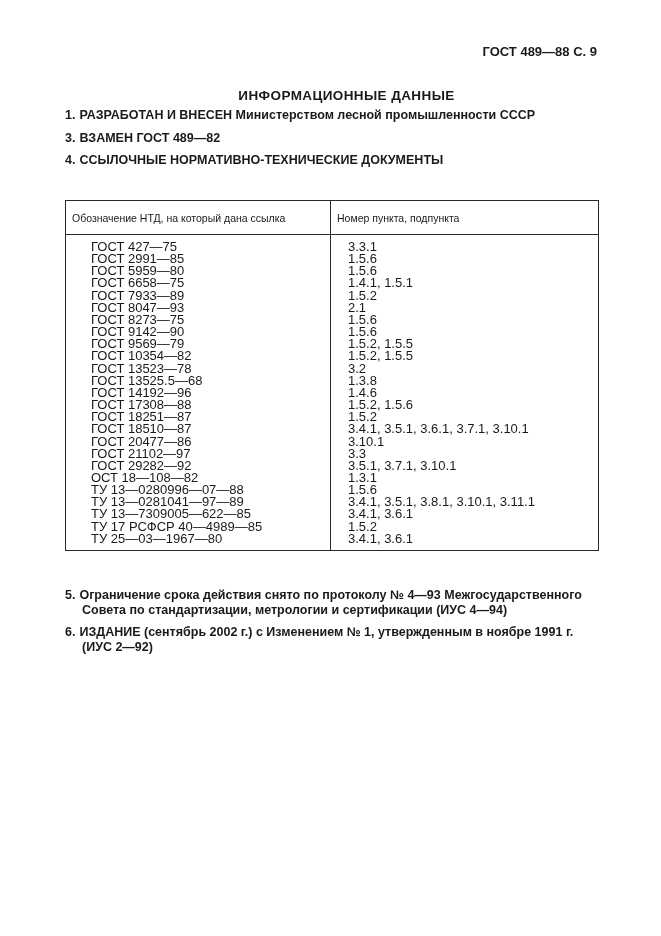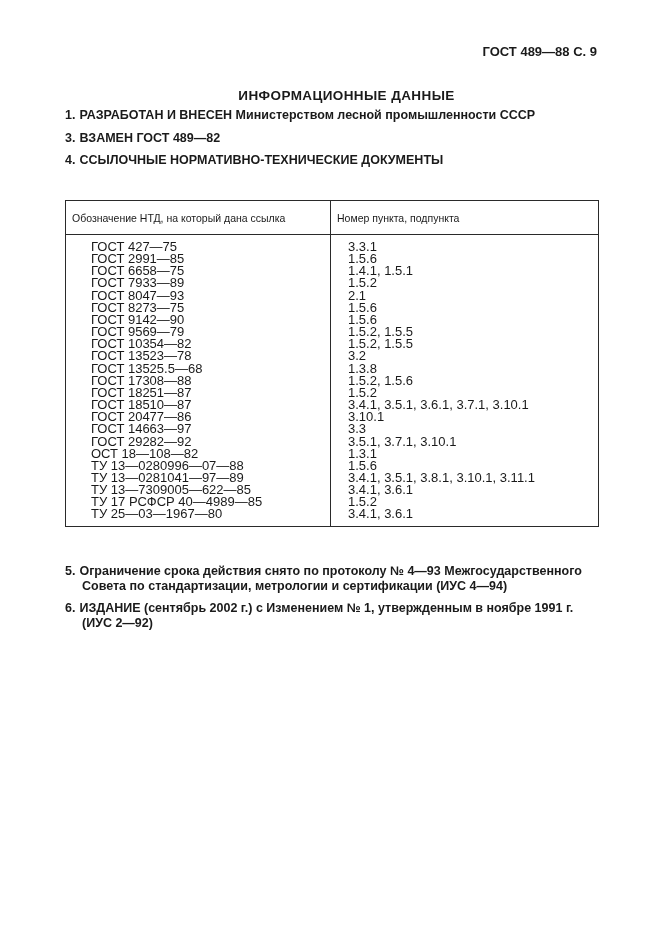--- a/index.html
+++ b/index.html
@@ -34,21 +34,21 @@
     font-weight: bold;
     letter-spacing: 0.4px;
     margin: 16px;
   }
   .items {
     position: absolute;
     left: 65px;
     width: 533px;
   }
   .items-top { top: 108px; }
-  .items-bottom { top: 564px; }
+  .items-bottom { top: 588px; }
   .item {
     font-size: 12.5px;
     font-weight: bold;
     line-height: 14.5px;
     margin-bottom: 8px;
     padding-left: 17px;
     text-indent: -17px;
   }
   .item-num { padding-right: 4px; }
   table.ntd {
@@ -118,20 +118,24 @@
     <tbody>
         <tr>
           <td class="col-designation">ГОСТ 427—75</td>
           <td class="col-clauses">3.3.1</td>
         </tr>
         <tr>
           <td class="col-designation">ГОСТ 2991—85</td>
           <td class="col-clauses">1.5.6</td>
         </tr>
         <tr>
+          <td class="col-designation">ГОСТ 5959—80</td>
+          <td class="col-clauses">1.5.6</td>
+        </tr>
+        <tr>
           <td class="col-designation">ГОСТ 6658—75</td>
           <td class="col-clauses">1.4.1, 1.5.1</td>
         </tr>
         <tr>
           <td class="col-designation">ГОСТ 7933—89</td>
           <td class="col-clauses">1.5.2</td>
         </tr>
         <tr>
           <td class="col-designation">ГОСТ 8047—93</td>
           <td class="col-clauses">2.1</td>
@@ -154,37 +158,41 @@
         </tr>
         <tr>
           <td class="col-designation">ГОСТ 13523—78</td>
           <td class="col-clauses">3.2</td>
         </tr>
         <tr>
           <td class="col-designation">ГОСТ 13525.5—68</td>
           <td class="col-clauses">1.3.8</td>
         </tr>
         <tr>
+          <td class="col-designation">ГОСТ 14192—96</td>
+          <td class="col-clauses">1.4.6</td>
+        </tr>
+        <tr>
           <td class="col-designation">ГОСТ 17308—88</td>
           <td class="col-clauses">1.5.2, 1.5.6</td>
         </tr>
         <tr>
           <td class="col-designation">ГОСТ 18251—87</td>
           <td class="col-clauses">1.5.2</td>
         </tr>
         <tr>
           <td class="col-designation">ГОСТ 18510—87</td>
           <td class="col-clauses">3.4.1, 3.5.1, 3.6.1, 3.7.1, 3.10.1</td>
         </tr>
         <tr>
           <td class="col-designation">ГОСТ 20477—86</td>
           <td class="col-clauses">3.10.1</td>
         </tr>
         <tr>
-          <td class="col-designation">ГОСТ 14663—97</td>
+          <td class="col-designation">ГОСТ 21102—97</td>
           <td class="col-clauses">3.3</td>
         </tr>
         <tr>
           <td class="col-designation">ГОСТ 29282—92</td>
           <td class="col-clauses">3.5.1, 3.7.1, 3.10.1</td>
         </tr>
         <tr>
           <td class="col-designation">ОСТ 18—108—82</td>
           <td class="col-clauses">1.3.1</td>
         </tr>

